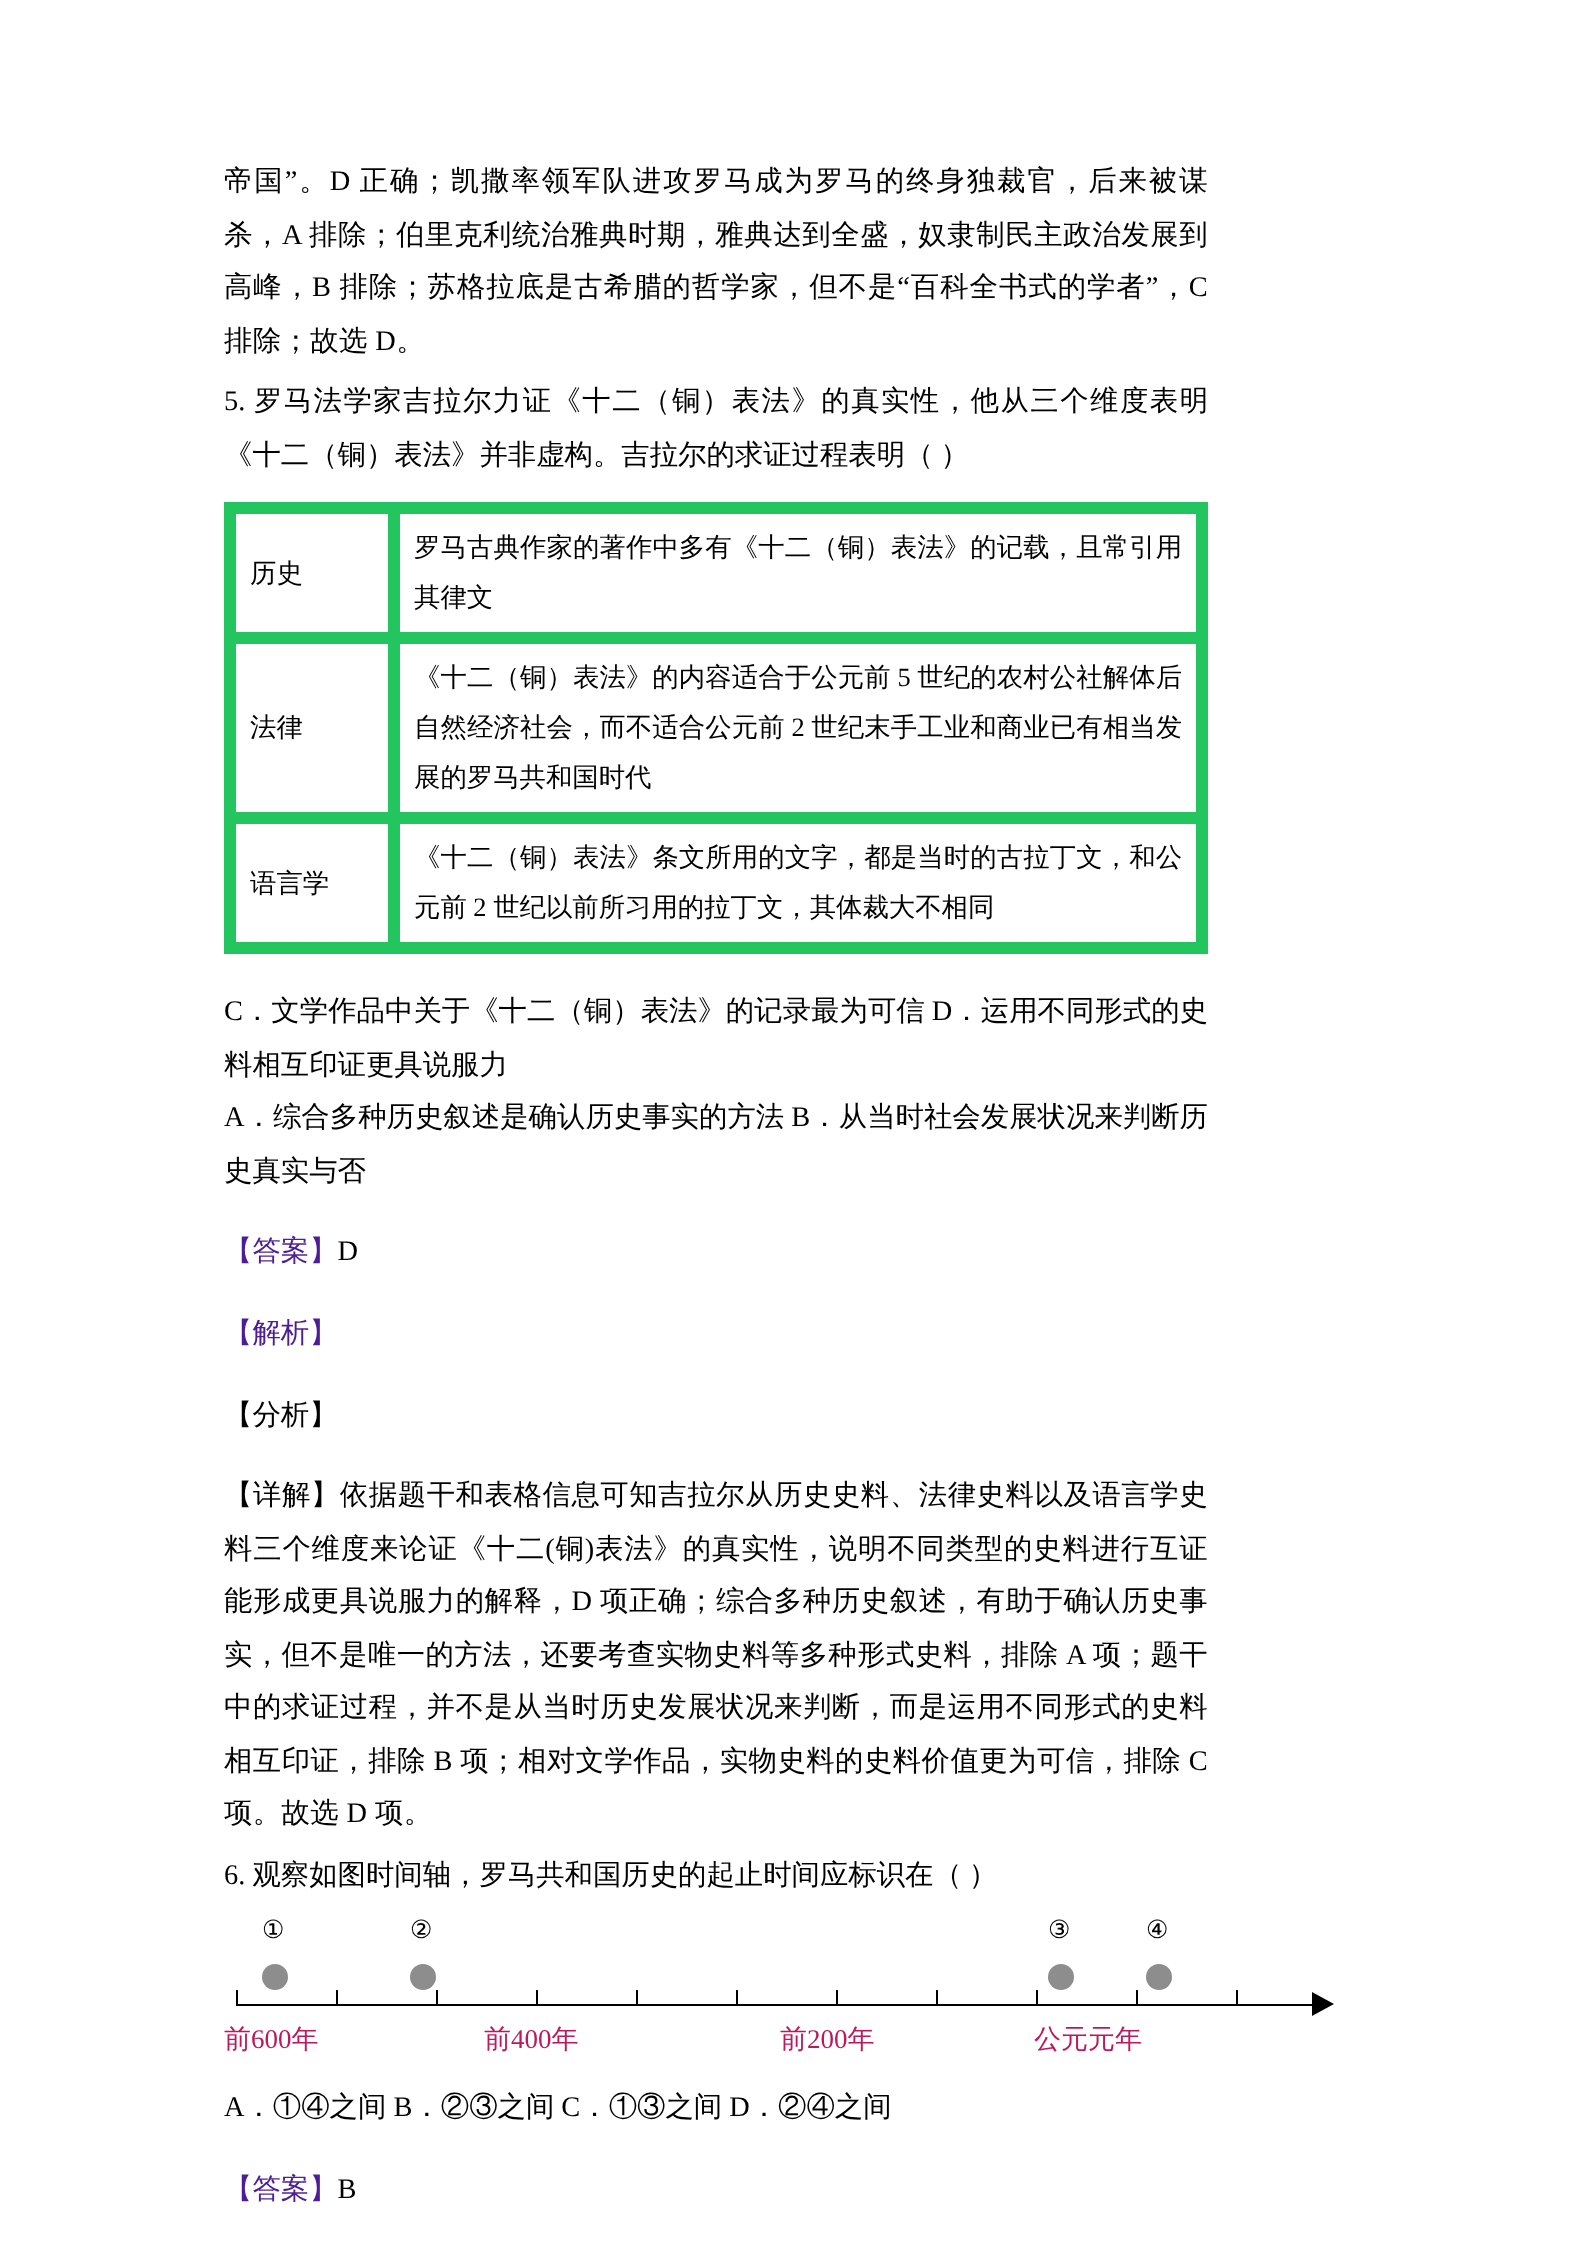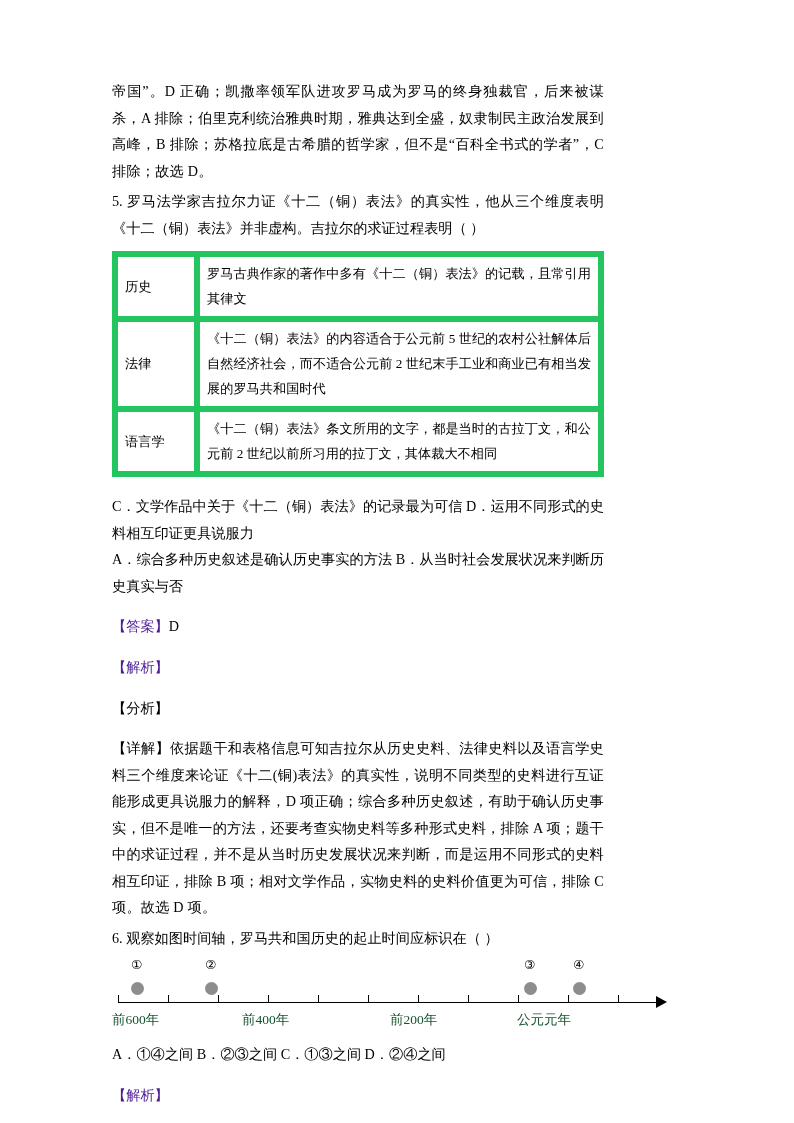--- a/index.html
+++ b/index.html
@@ -114,21 +114,21 @@
     font-size: 12.5px;
     line-height: 14px;
     color: #000;
     font-family: "DejaVu Sans", sans-serif;
   }
   .xlab {
     position: absolute;
     top: 56px;
     font-size: 13.5px;
     line-height: 18px;
-    color: #14532d;
+    color: #be185d;
     white-space: nowrap;
   }
 </style>
 </head>
 <body>
 
 <div class="page">
 
   <p class="para">帝国”。D 正确；凯撒率领军队进攻罗马成为罗马的终身独裁官，后来被谋杀，A 排除；伯里克利统治雅典时期，雅典达到全盛，奴隶制民主政治发展到高峰，B 排除；苏格拉底是古希腊的哲学家，但不是“百科全书式的学者”，C 排除；故选 D。</p>
 
@@ -192,16 +192,17 @@
     <div class="cnum" style="left:461px;">④</div>
 
     <div class="xlab" style="left:0px;">前600年</div>
     <div class="xlab" style="left:130px;">前400年</div>
     <div class="xlab" style="left:278px;">前200年</div>
     <div class="xlab" style="left:405px;">公元元年</div>
   </div>
 
   <p class="opts">A．①④之间            B．②③之间            C．①③之间            D．②④之间</p>
 
+  <p class="answer-line"><span class="blue">【答案】</span><span>B</span></p>
 
   <p class="answer-line blue">【解析】</p>
 
 </div>
 
 </body></html>

